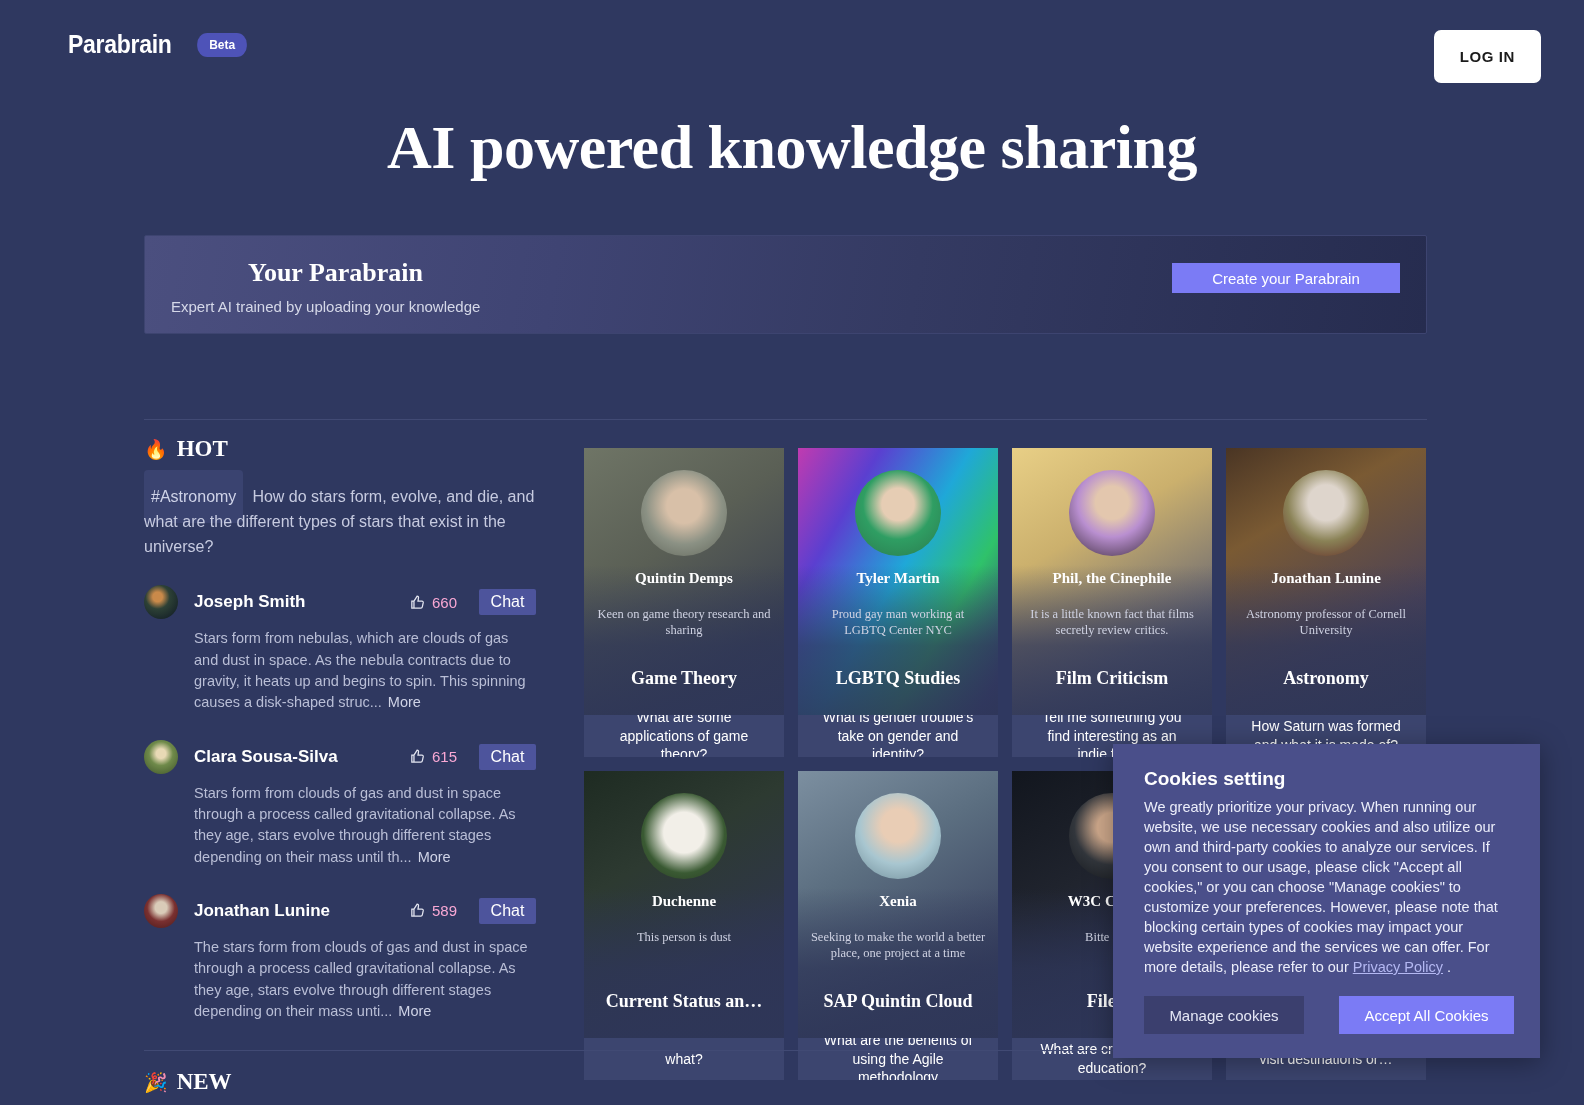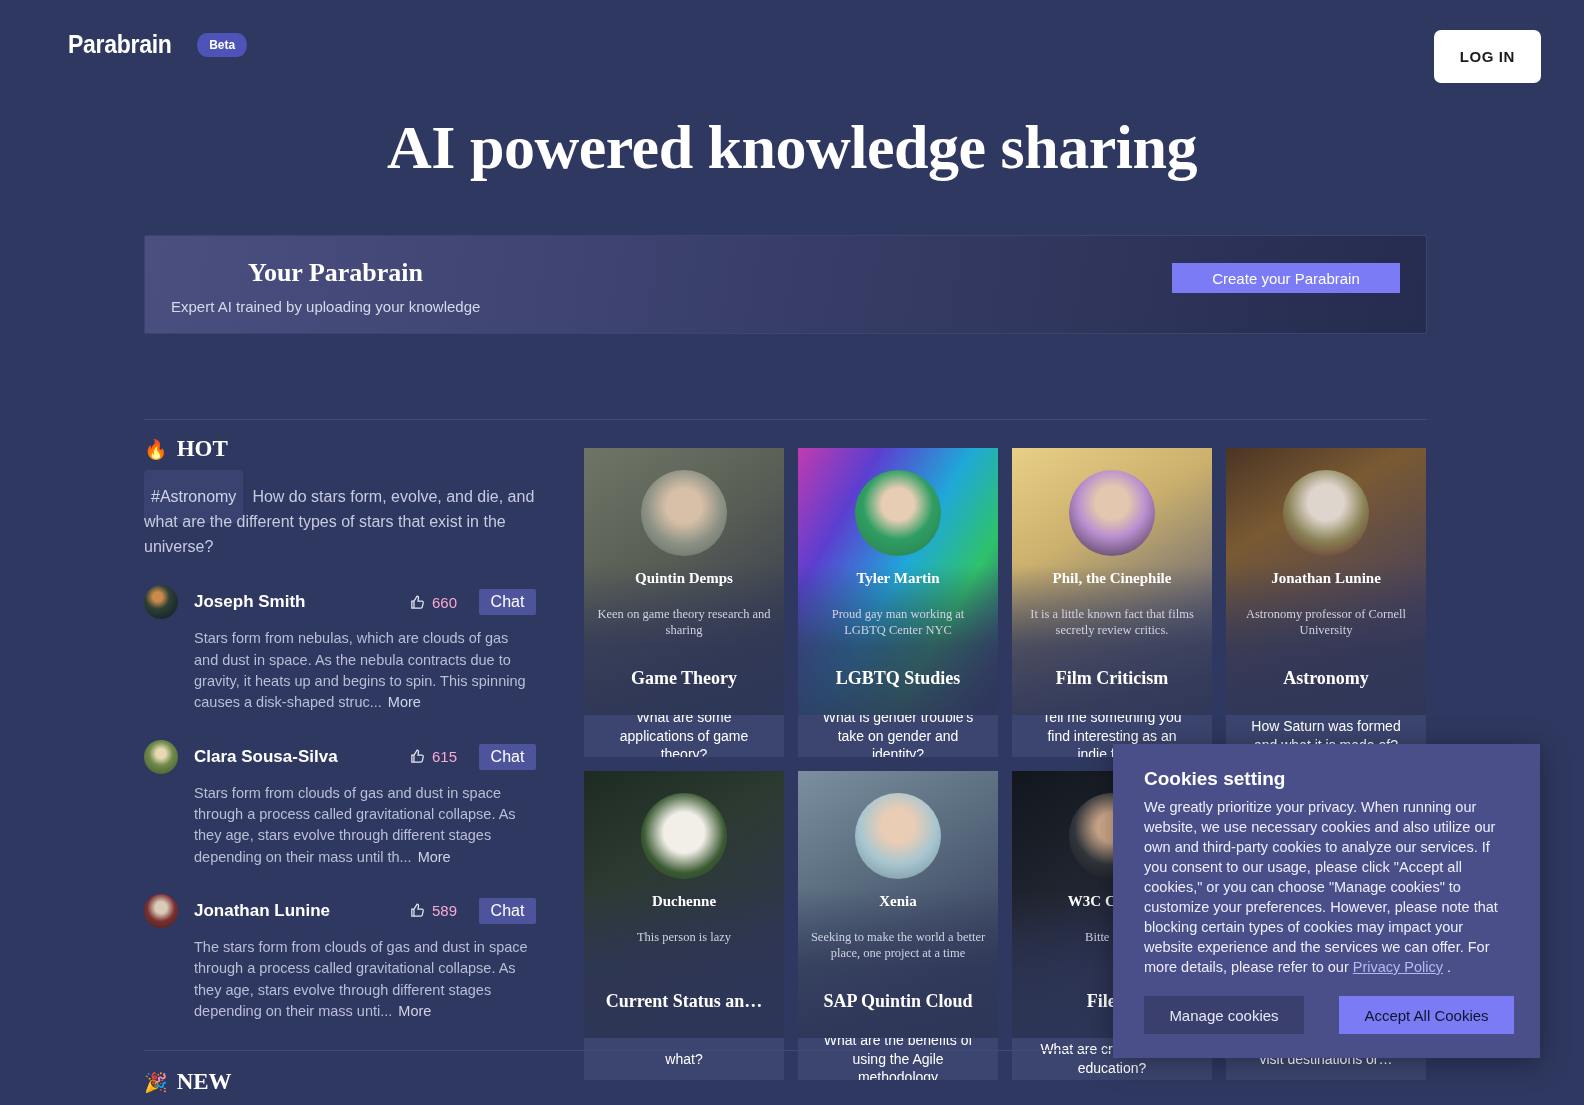--- a/index.html
+++ b/index.html
@@ -204,21 +204,21 @@
   .privacy-link { color: #b4b8f2; text-decoration: underline; cursor: pointer; }
   .cookie-manage {
     position: absolute; left: 31px; top: 252px;
     width: 160px; height: 38px;
     background: #3b3f6e; color: #e5e7f5;
     border: none; font-size: 15px; cursor: pointer;
   }
   .cookie-accept {
     position: absolute; right: 26px; top: 252px;
     width: 175px; height: 38px;
-    background: #7b7bf5; color: #0f172a;
+    background: #7b7bf5; color: #ffffff;
     border: none; font-size: 15px; cursor: pointer;
   }
 </style>
 </head>
 <body>
 
 <div class="page">
 
   <div class="header">
     <div class="brand">
@@ -337,21 +337,21 @@
         <div class="card-desc">Astronomy professor of Cornell University</div>
         <div class="card-topic">Astronomy</div>
         <div class="card-question">How Saturn was formed and what it is made of?</div>
       </div>
 
       <div class="card">
         <div class="card-bg bg5"></div>
         <div class="card-fade"></div>
         <div class="card-avatar ca5"></div>
         <div class="card-name">Duchenne</div>
-        <div class="card-desc">This person is lazy</div>
+        <div class="card-desc">This person is dust</div>
         <div class="card-topic">Current Status an…</div>
         <div class="card-question">what?</div>
       </div>
 
       <div class="card">
         <div class="card-bg bg6"></div>
         <div class="card-fade"></div>
         <div class="card-avatar ca6"></div>
         <div class="card-name">Xenia</div>
         <div class="card-desc">Seeking to make the world a better place, one project at a time</div>

